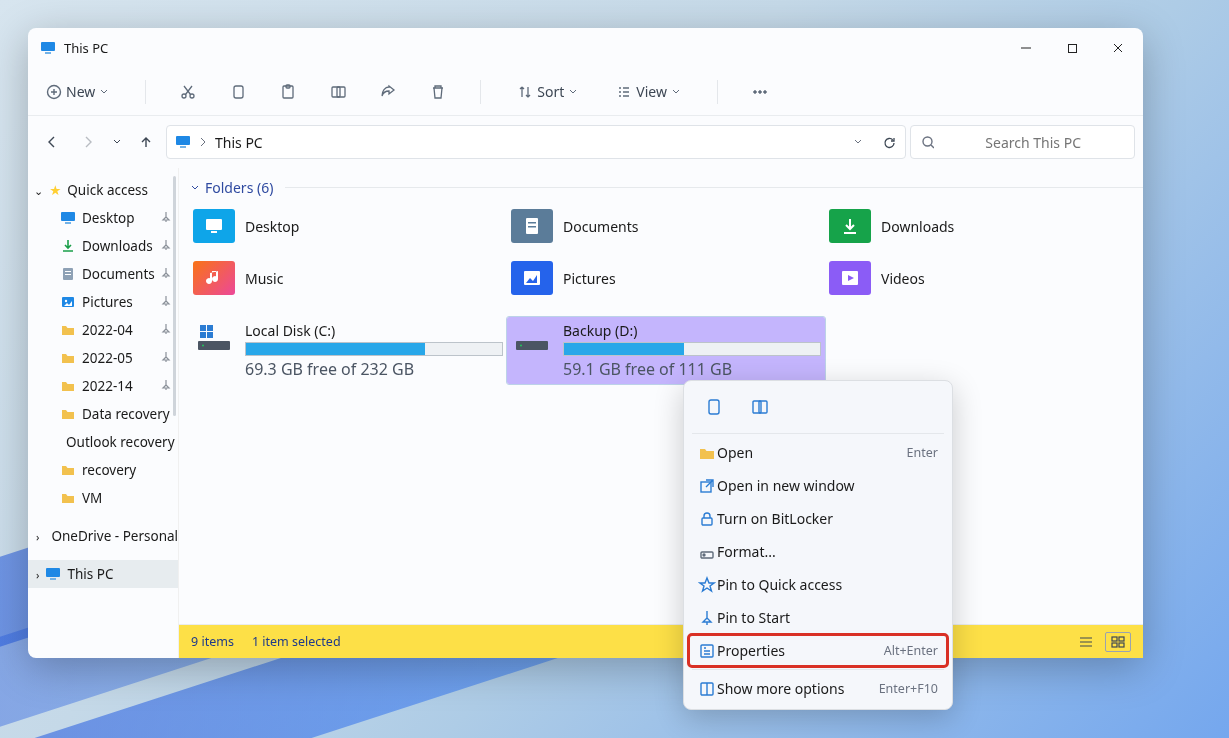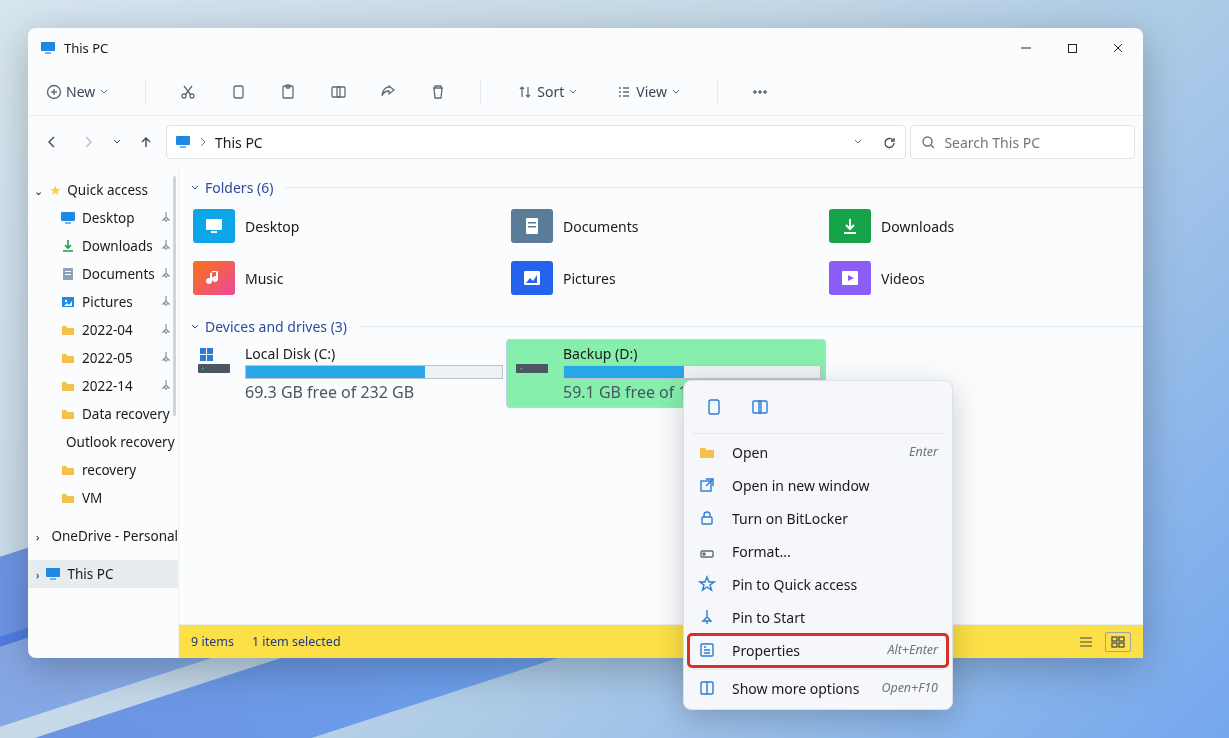--- a/index.html
+++ b/index.html
@@ -77,21 +77,21 @@
     flex:1; height:34px; border:1px solid #dfe3e8; border-radius:4px;
     background:#fff;
     display:flex; align-items:center; padding:0 8px; gap:8px;
   }
   .address-bar .crumb{ display:flex;align-items:center;gap:6px;}
   .search-box{
     width:225px; height:34px; border:1px solid #dfe3e8; border-radius:4px;
     background:#fff; display:flex; align-items:center; padding:0 10px; gap:8px;
     color:#6b7280;
   }
-  .search-box input{ border:none;outline:none; width:100%; background:transparent; font-size:14px;}
+  .search-box input{ border:none;outline:none; width:100%; background:transparent; font-size:14px;text-align:center;}
 
   .body{
     flex:1; display:flex; min-height:0;
   }
 
   .sidebar{
     width:151px; border-right:1px solid #f0f0f0;
     padding:8px 0; overflow:hidden;
     position:relative;
   }
@@ -140,21 +140,21 @@
     color:#fff;
   }
 
   .drive-grid{
     display:grid; grid-template-columns:repeat(3, 1fr);
     gap:0;
   }
   .drive-item{
     display:flex; gap:10px; padding:4px; border-radius:2px;
   }
-  .drive-item.selected{ background:#86efac; outline:1px solid #bcd2e8;}
+  .drive-item.selected{ background:#c4b5fd; outline:1px solid #bcd2e8;}
   .drive-icon{ width:42px; display:flex;align-items:flex-start;justify-content:center; padding-top:2px;}
   .drive-body{ flex:1; }
   .drive-bar{
     height:14px; border:1px solid #bcc3ca; background:#eef1f4; margin:2px 0;
     position:relative;
   }
   .drive-bar .fill{ position:absolute; inset:0; background:#28a7e9;}
   .drive-bar.red .fill{ background:#d93025;}
   .drive-free{ font-size:16px; color:#4b5563;}
 
@@ -178,25 +178,25 @@
     padding:4px;
     font-size:14px;
     z-index:5;
   }
   .ctx-top{
     display:flex; gap:10px; padding:6px 8px 8px 8px;
   }
   .ctx-top div{ width:36px;height:32px; display:flex;align-items:center;justify-content:center; border-radius:4px;}
   .ctx-sep{ height:1px; background:#e4e7eb; margin:2px 4px;}
   .ctx-item{
-    display:flex; align-items:flex-start; gap:16px;
+    display:flex; align-items:center; gap:1px;
     padding:7px 10px; border-radius:4px;
   }
   .ctx-item .ic{ width:18px;height:18px; display:flex;align-items:center;justify-content:center;}
-  .ctx-item .shortcut{ margin-left:auto; color:#6b7280; font-size:12.5px;font-style:italic;}
+  .ctx-item .shortcut{ margin-left:auto; color:#6b7280; font-size:12.5px;}
   .ctx-item.highlight{
     outline:3px solid #d93025;
     outline-offset:-2px;
   }
 
   
   svg{ display:block; }
   .pin svg{ stroke:#8a9099;}
 
 </style>
@@ -564,26 +564,20 @@
           <span class="folder-icon" style="background:#8b5cf6">
               <svg width="22" height="22">
                 <rect x="3" y="4" width="16" height="14" rx="1" fill="#fff"></rect>
                 <path d="M9 8l6 3-6 3z" fill="#8b5cf6"></path>
               </svg>
             </span>
           <span>Videos</span>
         </div>
       </div>
 
-      <div class="section-header">
-        <svg width="12" height="12" fill="none" stroke="#2f4aa0">
-            <path d="M3 4l3 3 3-3"></path>
-          </svg>
-        <span>Devices and drives (3)</span>
-      </div>
 
       <div class="drive-grid" id="drive-grid">
           <div class="drive-item">
     <span class="drive-icon">
       <svg width="38" height="30">
                 <g>
                   <rect x="5" y="2" width="6" height="6" fill="#2b7cd3"></rect>
                   <rect x="12" y="2" width="6" height="6" fill="#2b7cd3"></rect>
                   <rect x="5" y="9" width="6" height="6" fill="#2b7cd3"></rect>
                   <rect x="12" y="9" width="6" height="6" fill="#2b7cd3"></rect>
@@ -721,16 +715,16 @@
       </div>
       <div class="ctx-sep"></div>
       <div class="ctx-item">
     <span class="ic">
           <svg width="18" height="18" fill="none" stroke="#2b7cd3" stroke-width="1.4">
             <rect x="3" y="3" width="12" height="12" rx="1"></rect>
             <path d="M9 3v12"></path>
           </svg>
         </span>
     <span>Show more options</span>
-    <span class="shortcut">Open+F10</span>
+    <span class="shortcut">Enter+F10</span>
       </div>
     </div>
 </div>
 
 </body></html>

